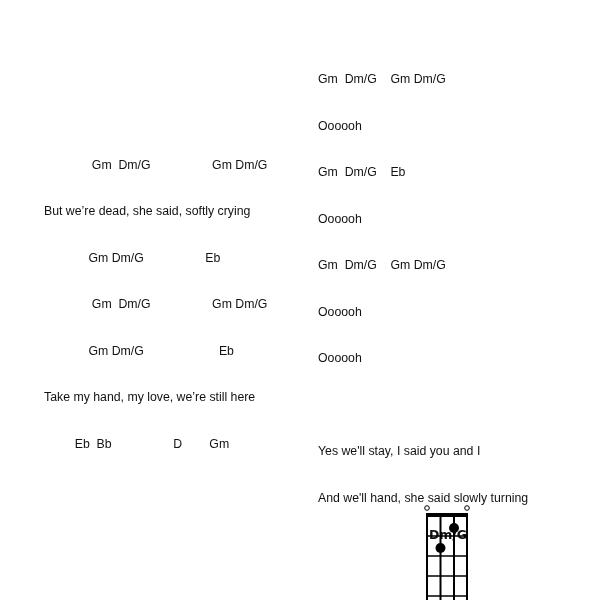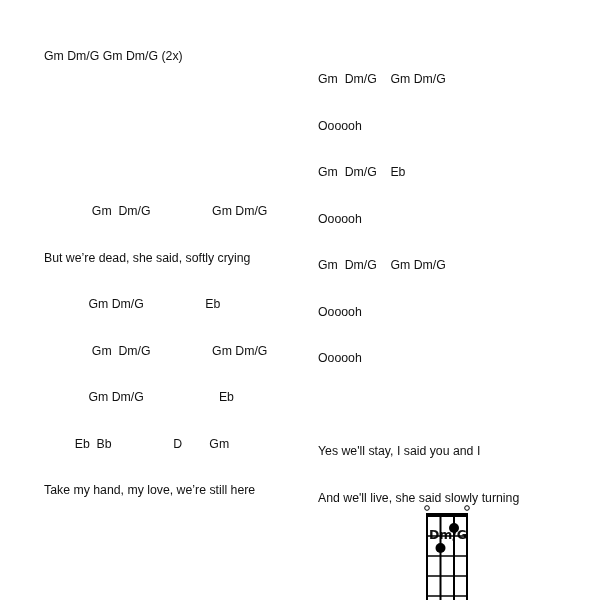--- a/index.html
+++ b/index.html
@@ -13,31 +13,30 @@
   .chord-title { position:absolute; left:426px; top:486px; width:44px; text-align:center;
                  font-weight:bold; font-size:12.5px; font-family:"DejaVu Sans", sans-serif;margin-top:41px; }
   svg.diagram { position:absolute; left:420px; top:504px; }
 </style>
 </head>
 <body>
 
 <div class="cut" style="left:44px;color:#999"></div>
 
 <div class="col col-left" style="top:18px">
-  <span class="line">Gm Dm/G Gm Dm/G (2x)</span>
   <span class="line"></span>
   <span class="line"></span>
   
   <span class="line">              Gm  Dm/G                  Gm Dm/G</span>
   <span class="line">But we’re dead, she said, softly crying</span>
   <span class="line">             Gm Dm/G                  Eb</span>
   <span class="line">              Gm  Dm/G                  Gm Dm/G</span>
   <span class="line">             Gm Dm/G                      Eb</span>
+  <span class="line">Take my hand, my love, we’re still here</span>
   <span class="line">         Eb  Bb                  D        Gm</span>
-  <span class="line">Take my hand, my love, we’re still here</span>
   
   
   
   
   
   
   
   
   
   
@@ -67,21 +66,21 @@
 <div class="col col-right" style="top:41px">
   <span class="line">Gm  Dm/G    Gm Dm/G</span>
   <span class="line">Oooooh</span>
   <span class="line">Gm  Dm/G    Eb</span>
   <span class="line">Oooooh</span>
   <span class="line">Gm  Dm/G    Gm Dm/G</span>
   <span class="line">Oooooh</span>
   <span class="line">Oooooh</span>
   <span class="line"></span>
   <span class="line">Yes we'll stay, I said you and I</span>
-  <span class="line">And we'll live, she said slowly turning</span>
+  <span class="line">And we'll hand, she said slowly turning</span>
   
   
   
   
   
   
   
   
   
   

